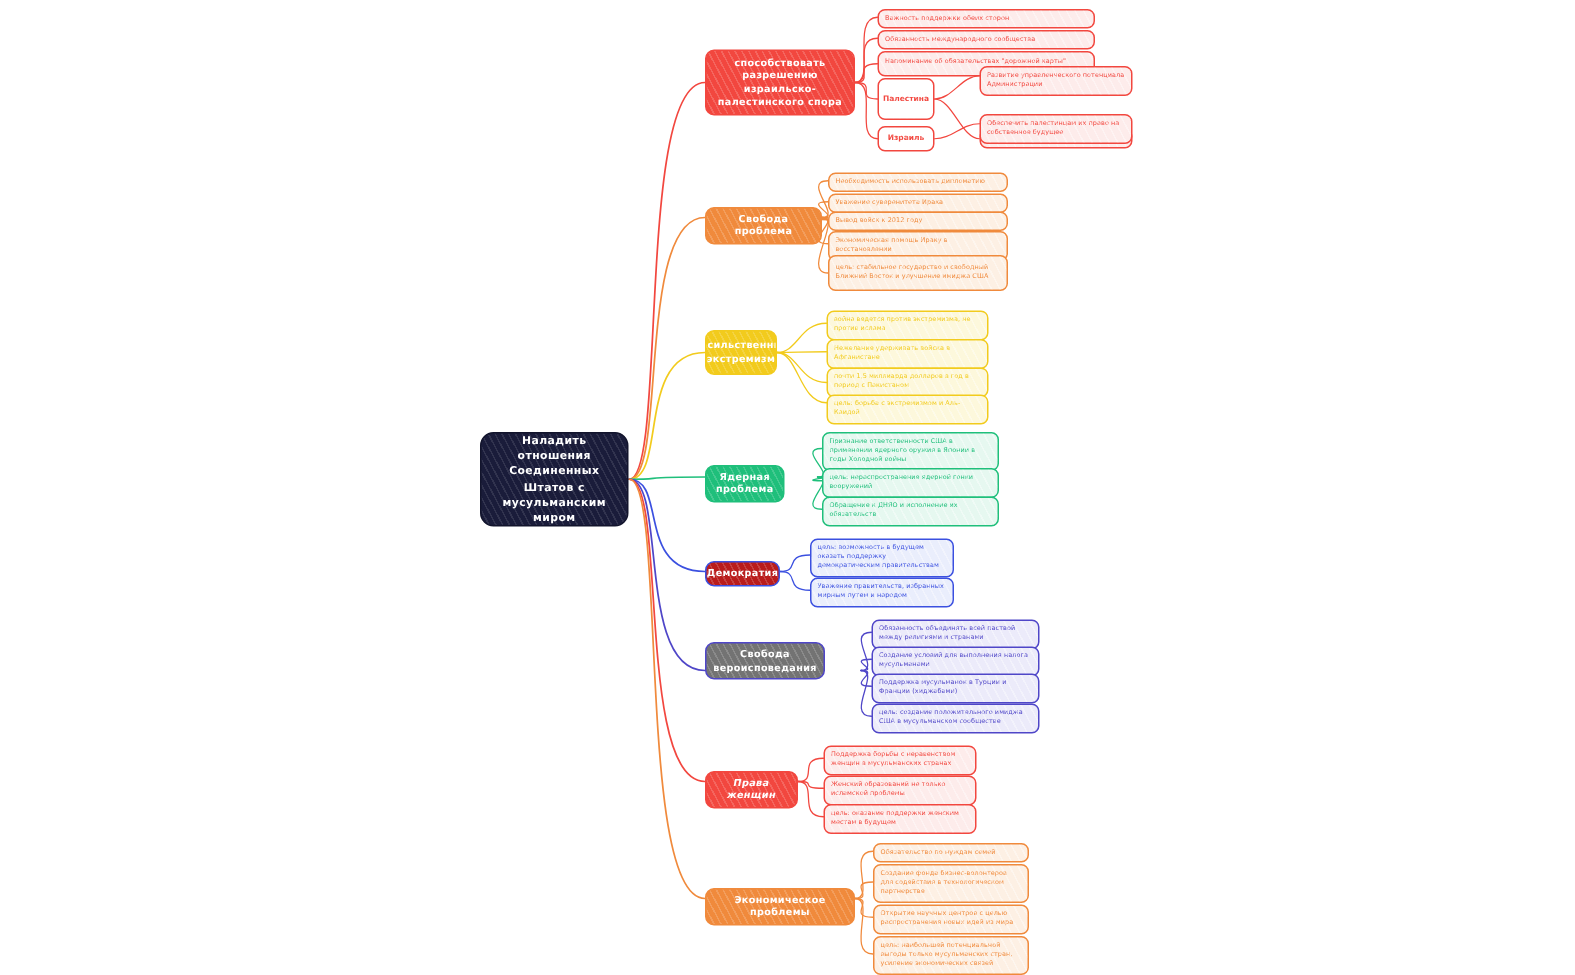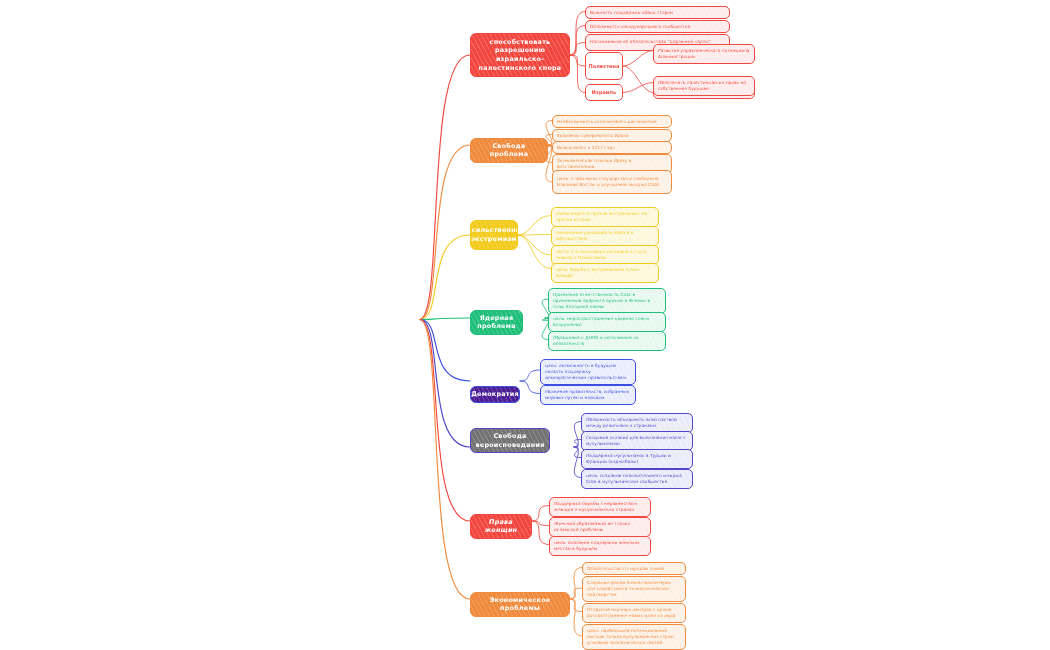--- a/index.html
+++ b/index.html
@@ -79,20 +79,21 @@
       <path d="M419.5,319.5 C444.75,319.5 424,521 470,521" stroke="#f2473f" fill="none" stroke-width="1.15" stroke-linecap="round"></path>
       <path d="M532,521 C546,521 531,505.5 549,505.5" stroke="#f2473f" fill="none" stroke-width="0.85" stroke-linecap="round"></path>
       <path d="M532,521 C546,521 531,525.5 549,525.5" stroke="#f2473f" fill="none" stroke-width="0.85" stroke-linecap="round"></path>
       <path d="M532,521 C546,521 531,544.5 549,544.5" stroke="#f2473f" fill="none" stroke-width="0.85" stroke-linecap="round"></path>
       <path d="M419.5,319.5 C444.75,319.5 424,599 470,599" stroke="#f08a3c" fill="none" stroke-width="1.15" stroke-linecap="round"></path>
       <path d="M570,599 C584,599 564,567.5 582,567.5" stroke="#f08a3c" fill="none" stroke-width="0.85" stroke-linecap="round"></path>
       <path d="M570,599 C584,599 564,588 582,588" stroke="#f08a3c" fill="none" stroke-width="0.85" stroke-linecap="round"></path>
       <path d="M570,599 C584,599 564,611.5 582,611.5" stroke="#f08a3c" fill="none" stroke-width="0.85" stroke-linecap="round"></path>
       <path d="M570,599 C584,599 564,636 582,636" stroke="#f08a3c" fill="none" stroke-width="0.85" stroke-linecap="round"></path>
     </svg>
+  <div id="root" class="node">Наладить отношения Соединенных Штатов с мусульманским миром</div>
   <div id="nodes">
       <div class="node b1" style="left: 470px; top: 33px; width: 100px; min-height: 44px; background: rgb(242, 71, 63); border: 1px solid rgb(242, 71, 63);">способствовать разрешению израильско-палестинского спора</div>
       <div class="node leaf" style="left: 585px; top: 6px; width: 145px; min-height: 11px; background: rgb(253, 236, 235); border: 1px solid rgb(242, 71, 63); color: rgb(242, 71, 63);">Важность поддержки обеих сторон</div>
       <div class="node leaf" style="left: 585px; top: 20px; width: 145px; min-height: 11px; background: rgb(253, 236, 235); border: 1px solid rgb(242, 71, 63); color: rgb(242, 71, 63);">Обязанность международного сообщества</div>
       <div class="node leaf" style="left: 585px; top: 34px; width: 145px; min-height: 17px; background: rgb(253, 236, 235); border: 1px solid rgb(242, 71, 63); color: rgb(242, 71, 63);">Напоминание об обязательствах "дорожной карты"</div>
       <div class="node b2" style="left: 585px; top: 52px; width: 38px; min-height: 28px; border-color: rgb(242, 71, 63); color: rgb(242, 71, 63); font-weight: bold;">Палестина</div>
       <div class="node leaf" style="left: 653px; top: 44px; width: 102px; min-height: 13px; background: rgb(253, 236, 235); border: 1px solid rgb(242, 71, 63); color: rgb(242, 71, 63);">Развитие управленческого потенциала Администрации</div>
       <div class="node leaf" style="left: 653px; top: 86px; width: 102px; min-height: 13px; background: rgb(253, 236, 235); border: 1px solid rgb(242, 71, 63); color: rgb(242, 71, 63);">ХАМАС должен оставить путь насилия</div>
       <div class="node b2" style="left: 585px; top: 84px; width: 38px; min-height: 17px; border-color: rgb(242, 71, 63); color: rgb(242, 71, 63); font-weight: bold;">Израиль</div>
       <div class="node leaf" style="left: 653px; top: 76px; width: 102px; min-height: 13px; background: rgb(253, 236, 235); border: 1px solid rgb(242, 71, 63); color: rgb(242, 71, 63);">Обеспечить палестинцам их право на собственное будущее</div>
@@ -104,21 +105,21 @@
       <div class="node leaf" style="left: 552px; top: 170px; width: 120px; min-height: 24px; background: rgb(253, 240, 228); border: 1px solid rgb(240, 138, 60); color: rgb(240, 138, 60);">цель: стабильное государство и свободный Ближний Восток и улучшение имиджа США</div>
       <div class="node b1" style="left: 470px; top: 220px; width: 48px; min-height: 30px; background: rgb(242, 203, 29); border: 1px solid rgb(242, 203, 29);">Насильственный экстремизм</div>
       <div class="node leaf" style="left: 551px; top: 207px; width: 108px; min-height: 17px; background: rgb(253, 248, 220); border: 1px solid rgb(242, 203, 29); color: rgb(242, 203, 29);">война ведется против экстремизма, не против ислама</div>
       <div class="node leaf" style="left: 551px; top: 226px; width: 108px; min-height: 17px; background: rgb(253, 248, 220); border: 1px solid rgb(242, 203, 29); color: rgb(242, 203, 29);">Нежелание удерживать войска в Афганистане</div>
       <div class="node leaf" style="left: 551px; top: 245px; width: 108px; min-height: 20px; background: rgb(253, 248, 220); border: 1px solid rgb(242, 203, 29); color: rgb(242, 203, 29);">почти 1,5 миллиарда долларов в год в период с Пакистаном</div>
       <div class="node leaf" style="left: 551px; top: 263px; width: 108px; min-height: 11px; background: rgb(253, 248, 220); border: 1px solid rgb(242, 203, 29); color: rgb(242, 203, 29);">цель: борьба с экстремизмом и Аль-Каидой</div>
       <div class="node b1" style="left: 470px; top: 309.5px; width: 53px; min-height: 17px; background: rgb(31, 191, 123); border: 1px solid rgb(31, 191, 123);">Ядерная проблема</div>
       <div class="node leaf" style="left: 548px; top: 288px; width: 118px; min-height: 22px; background: rgb(230, 248, 240); border: 1px solid rgb(31, 191, 123); color: rgb(31, 191, 123);">Признание ответственности США в применении ядерного оружия в Японии в годы Холодной войны</div>
       <div class="node leaf" style="left: 548px; top: 312px; width: 118px; min-height: 17px; background: rgb(230, 248, 240); border: 1px solid rgb(31, 191, 123); color: rgb(31, 191, 123);">цель: нераспространение ядерной гонки вооружений</div>
       <div class="node leaf" style="left: 548px; top: 331px; width: 118px; min-height: 17px; background: rgb(230, 248, 240); border: 1px solid rgb(31, 191, 123); color: rgb(31, 191, 123);">Обращение к ДНЯО и исполнение их обязательств</div>
-      <div class="node b1" style="left: 470px; top: 374px; width: 50px; min-height: 14px; background: #4c1d95; border: 1px solid rgb(59, 80, 224); margin-top: 12px;">Демократия</div>
+      <div class="node b1" style="left: 470px; top: 374px; width: 50px; min-height: 14px; background: #b91c1c; border: 1px solid rgb(59, 80, 224);">Демократия</div>
       <div class="node leaf" style="left: 540px; top: 359px; width: 96px; min-height: 22px; background: rgb(234, 238, 252); border: 1px solid rgb(59, 80, 224); color: rgb(59, 80, 224);">цель: возможность в будущем оказать поддержку демократическим правительствам</div>
       <div class="node leaf" style="left: 540px; top: 385px; width: 96px; min-height: 17px; background: rgb(234, 238, 252); border: 1px solid rgb(59, 80, 224); color: rgb(59, 80, 224);">Уважение правительств, избранных мирным путем и народом</div>
       <div class="node b1" style="left: 470px; top: 428px; width: 80px; min-height: 15px; background: #737373; border: 1px solid rgb(79, 70, 200);">Свобода вероисповедания</div>
       <div class="node leaf" style="left: 581px; top: 413px; width: 112px; min-height: 17px; background: rgb(236, 235, 250); border: 1px solid rgb(79, 70, 200); color: rgb(79, 70, 200);">Обязанность объединять всей паствой между религиями и странами</div>
       <div class="node leaf" style="left: 581px; top: 431px; width: 112px; min-height: 17px; background: rgb(236, 235, 250); border: 1px solid rgb(79, 70, 200); color: rgb(79, 70, 200);">Создание условий для выполнения налога мусульманами</div>
       <div class="node leaf" style="left: 581px; top: 449px; width: 112px; min-height: 17px; background: rgb(236, 235, 250); border: 1px solid rgb(79, 70, 200); color: rgb(79, 70, 200);">Поддержка мусульманок в Турции и Франции (хиджабами)</div>
       <div class="node leaf" style="left: 581px; top: 469px; width: 112px; min-height: 17px; background: rgb(236, 235, 250); border: 1px solid rgb(79, 70, 200); color: rgb(79, 70, 200);">цель: создание положительного имиджа США в мусульманском сообществе</div>
       <div class="node b1" style="left: 470px; top: 513.5px; width: 62px; min-height: 15px; background: rgb(242, 71, 63); border: 1px solid rgb(242, 71, 63); font-style: italic;">Права женщин</div>
       <div class="node leaf" style="left: 549px; top: 497px; width: 102px; min-height: 17px; background: rgb(253, 236, 235); border: 1px solid rgb(242, 71, 63); color: rgb(242, 71, 63);">Поддержка борьбы с неравенством женщин в мусульманских странах</div>
       <div class="node leaf" style="left: 549px; top: 517px; width: 102px; min-height: 17px; background: rgb(253, 236, 235); border: 1px solid rgb(242, 71, 63); color: rgb(242, 71, 63);">Женский образований не только исламской проблемы</div>

